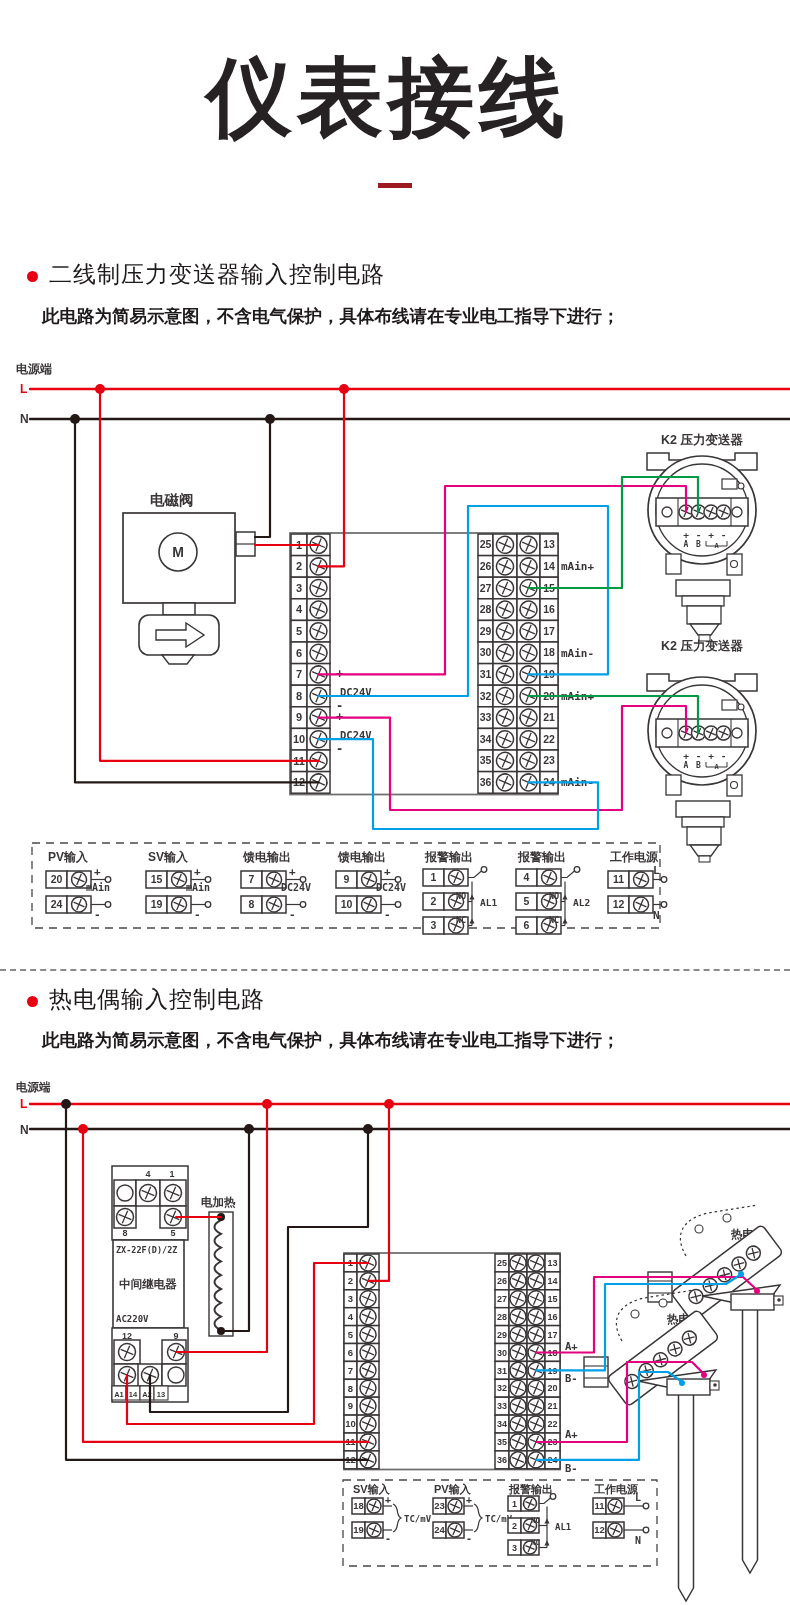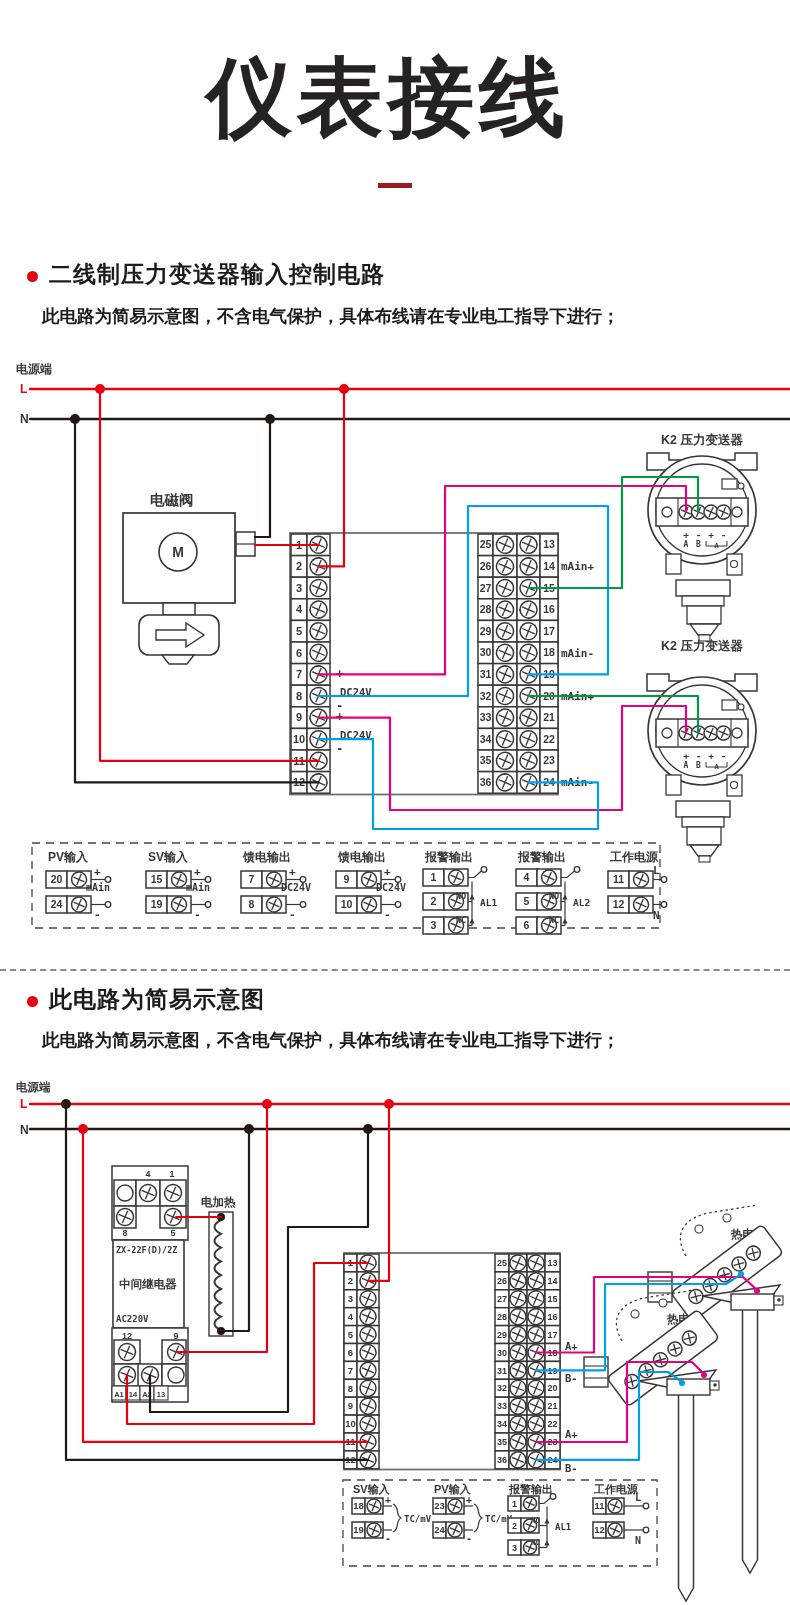--- a/index.html
+++ b/index.html
@@ -3,21 +3,21 @@
 <meta charset="utf-8">
 <style>
   html,body{margin:0;padding:0;}
   body{width:790px;height:1605px;position:relative;background:#fff;overflow:hidden;
        font-family:"Liberation Sans",sans-serif;color:#262122;}
   .title{position:absolute;top:40px;left:0;width:776px;margin:0;text-align:center;
          font-size:86px;font-weight:900;letter-spacing:5px;color:#262122;}
   .title-dash{position:absolute;top:183px;left:50%;margin-left:-17px;width:34px;height:5px;background:#9b1b20;}
   .bullet{position:absolute;width:11px;height:11px;border-radius:50%;background:#e60012;}
   .b1{left:27px;top:271px;} .b2{left:27px;top:996px;}
-  .h2{position:absolute;margin:0;font-size:23px;font-weight:bold;color:#1e1a1b;letter-spacing:1px;}
+  .h2{position:absolute;margin:0;font-size:23px;font-weight:normal;color:#1e1a1b;letter-spacing:1px;}
   .h2-1{left:49px;top:259px;} .h2-2{left:49px;top:984px;}
   .note{position:absolute;margin:0;font-size:17.5px;font-weight:bold;color:#1e1a1b;font-family:Liberation Mono, monospace;}
   .n1{left:42px;top:304px;} .n2{left:42px;top:1028px;}
   .divider{position:absolute;top:969px;left:0;width:790px;border-top:2px dashed #8a8a8a;}
   svg{position:absolute;left:0;}
   #d1{top:340px;} #d2{top:1060px;}
 </style>
 </head>
 <body>
 
@@ -646,21 +646,21 @@
       <circle cx="664" cy="539.5" r="2.8" fill="#fff" stroke="#3a3637" stroke-width="1.3"></circle>
       <text x="653" y="534" font-size="11" font-weight="bold" text-anchor="start" fill="#3a3637" font-family="&quot;DejaVu Sans Mono&quot;,monospace">L</text>
       <path d="M653,564.5 H661" fill="none" stroke="#3a3637" stroke-width="1.2"></path>
       <circle cx="664" cy="564.5" r="2.8" fill="#fff" stroke="#3a3637" stroke-width="1.3"></circle>
       <text x="653" y="579" font-size="11" font-weight="bold" text-anchor="start" fill="#3a3637" font-family="&quot;DejaVu Sans Mono&quot;,monospace">N</text>
     </svg>
 
   <div class="divider"></div>
 
   <div class="bullet b2"></div>
-  <h2 class="h2 h2-2">此电路为简易示意图</h2>
+  <h2 class="h2 h2-2">热电偶输入控制电路</h2>
   <p class="note n2">此电路为简易示意图，不含电气保护，具体布线请在专业电工指导下进行；</p>
   <svg id="d2" width="790" height="545" viewBox="0 0 790 545">
       <text x="16" y="31" font-size="11.5" font-weight="bold" text-anchor="start" fill="#3a3637" font-family="&quot;Liberation Sans&quot;,sans-serif">电源端</text>
       <text x="20" y="48" font-size="12" font-weight="bold" text-anchor="start" fill="#e60012" font-family="&quot;Liberation Sans&quot;,sans-serif">L</text>
       <text x="20" y="74" font-size="12" font-weight="bold" text-anchor="start" fill="#3a3637" font-family="&quot;Liberation Sans&quot;,sans-serif">N</text>
       <path d="M30,44 H790" fill="none" stroke="#e60012" stroke-width="2.4" stroke-linejoin="round" stroke-linecap="round"></path>
       <path d="M30,69 H790" fill="none" stroke="#231815" stroke-width="2.4" stroke-linejoin="round" stroke-linecap="round"></path>
       <g>
         <rect x="112" y="106" width="76" height="74" fill="#fff" stroke="#3a3637" stroke-width="1.5"></rect>
         <text x="148" y="117" font-size="9" font-weight="bold" text-anchor="middle" fill="#3a3637" font-family="&quot;Liberation Sans&quot;,sans-serif">4</text>

